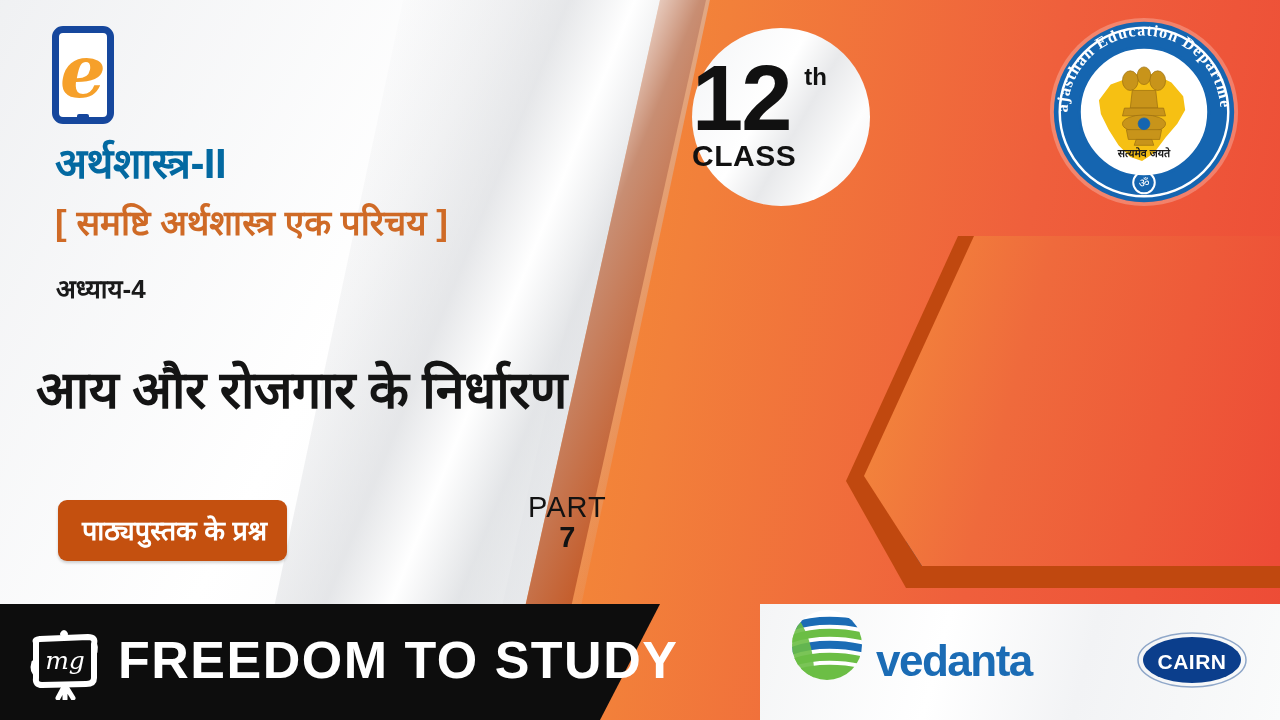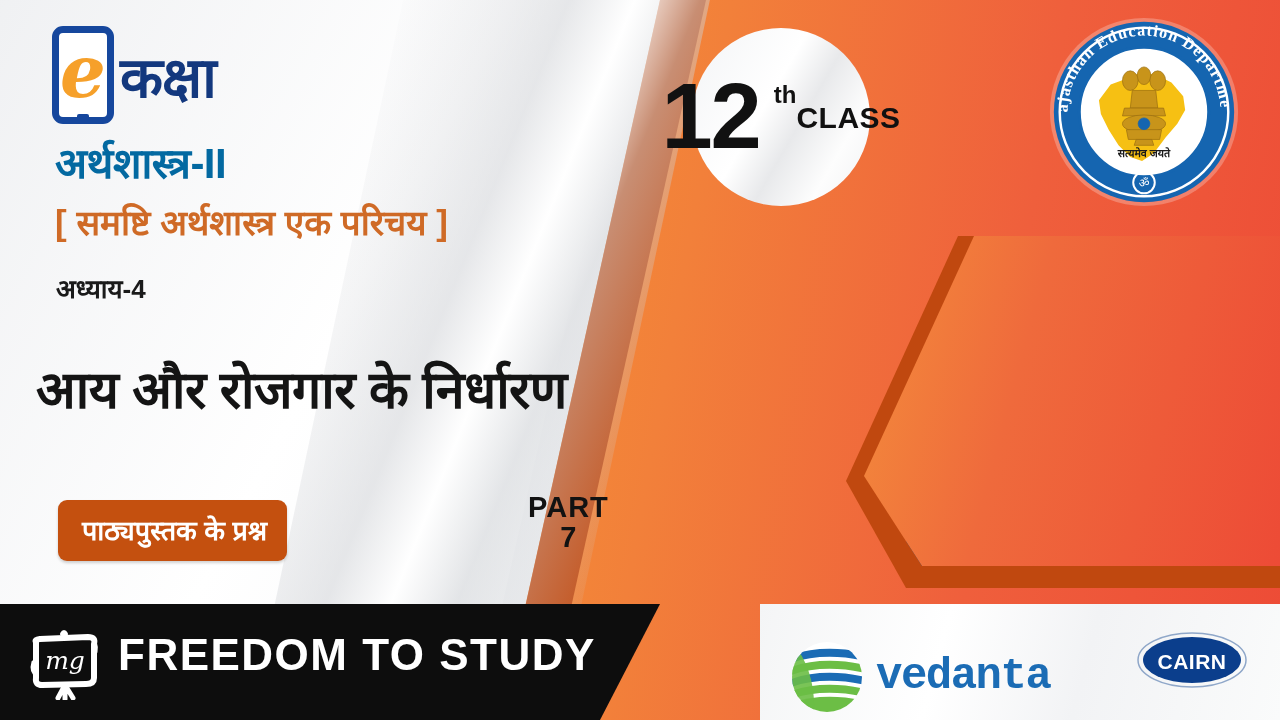--- a/index.html
+++ b/index.html
@@ -36,21 +36,21 @@
     position:absolute;left:330px;top:-40px;width:300px;height:800px;
     background:linear-gradient(100deg,rgba(255,255,255,0) 0%,rgba(210,212,216,.55) 38%,rgba(255,255,255,.9) 52%,rgba(205,208,212,.5) 66%,rgba(255,255,255,0) 100%);
     transform:rotate(12deg);
     pointer-events:none;
   }
 
   
   .class-circle{
     position:absolute;left:692px;top:28px;width:178px;height:178px;border-radius:50%;
     background:linear-gradient(120deg,#f3f4f6 0%,#ffffff 42%,#e8e9eb 58%,#fdfdfd 78%,#f0f1f3 100%);
-    display:flex;align-items:center;justify-content:center;
+    display:flex;flex-direction:column;justify-content:center;
   }
   .class-num-row{display:flex;align-items:flex-start;line-height:.82;}
   .class-num{font-size:92px;font-weight:bold;color:#111;letter-spacing:-2px;}
   .class-sup{font-size:24px;font-weight:bold;color:#111;margin-top:6px;margin-left:14px;}
   .class-word{font-size:30px;font-weight:bold;color:#111;letter-spacing:.5px;margin-top:2px;}
 
   
   .logo-row{position:absolute;left:52px;top:26px;display:flex;align-items:center;}
   .phone{
     width:62px;height:98px;border:7px solid #16479d;border-radius:11px;
@@ -69,21 +69,21 @@
   .chapter{position:absolute;left:56px;top:270px;font-size:26px;font-weight:bold;color:#1a1a1a;}
   .maintitle{position:absolute;left:36px;top:352px;font-size:52px;font-weight:bold;color:#141414;letter-spacing:-.5px;white-space:nowrap;}
 
   .badge{
     position:absolute;left:58px;top:500px;
     background:#c4500f;color:#fff;border-radius:9px;
     padding:11px 20px 13px 24px;font-size:27px;font-weight:bold;
     box-shadow:0 2px 3px rgba(0,0,0,.18);
   }
   .part-block{position:absolute;left:528px;top:492px;text-align:center;color:#121212;}
-  .part-label{font-size:29px;font-weight:bold;letter-spacing:1px;line-height:1.05;}
+  .part-label{font-size:29px;font-weight:normal;letter-spacing:1px;line-height:1.05;}
   .part-num{font-size:29px;font-weight:bold;line-height:1.1;}
 
   
   .seal{position:absolute;left:1046px;top:14px;width:196px;height:196px;}
 
   
   .photo-frame{
     position:absolute;left:846px;top:236px;width:434px;height:352px;
     overflow:hidden;
   }
@@ -100,25 +100,25 @@
     background:linear-gradient(105deg,#f4913b 0%,#ef6a3c 40%,#ed4b36 100%);}
 
   
   .footer-bar{
     position:absolute;left:0;top:604px;width:740px;height:116px;background:#0d0d0d;
     clip-path:polygon(0 0, 660px 0, 600px 116px, 0 116px);
   }
   .mg-logo-footer{position:absolute;left:28px;top:628px;width:74px;height:72px;}
   .freedom{
     position:absolute;left:118px;top:630px;color:#ffffff;
-    font-size:44px;font-weight:bold;letter-spacing:1.5px;font-family:"Liberation Sans",sans-serif;
+    font-size:52px;font-weight:bold;letter-spacing:1.5px;font-family:"Liberation Sans",sans-serif;
   }
   .sponsor-area{position:absolute;left:760px;top:604px;width:520px;height:116px;
     background:linear-gradient(105deg,#f4f5f6 0%,#ffffff 35%,#f2f3f5 62%,#fafbfb 100%);}
-  .vedanta{position:absolute;left:790px;top:640px;display:flex;align-items:center;font-family:Liberation Mono, monospace;}
+  .vedanta{position:absolute;left:790px;top:608px;display:flex;align-items:flex-end;}
   .vedanta-text{margin-left:12px;}
   .vedanta-name{font-size:44px;font-weight:bold;color:#1b6cb5;letter-spacing:-1.5px;line-height:.95;}
   .vedanta-tag{font-size:18px;font-weight:bold;color:#6cbe45;letter-spacing:-.2px;margin-top:1px;}
   .cairn{position:absolute;left:1136px;top:631px;width:112px;height:58px;}
 </style>
 </head>
 <body>
 
 <div id="stage">
 
@@ -133,21 +133,20 @@
       <span class="class-num">12</span>
       <span class="class-sup">th</span>
     </div>
     <div class="class-word">CLASS</div>
   </div>
 
   <div class="logo-row">
     <div class="phone">
       <span class="phone-e">e</span>
     </div>
-    <span class="kaksha">कक्षा</span>
   </div>
 
   <div class="subject">अर्थशास्त्र-II</div>
   <div class="subject-sub">[ समष्टि अर्थशास्त्र एक परिचय ]</div>
   <div class="chapter">अध्याय-4</div>
   <div class="maintitle">आय और रोजगार के निर्धारण</div>
 
   <div class="badge">पाठ्यपुस्तक के प्रश्न</div>
 
   <div class="part-block">

